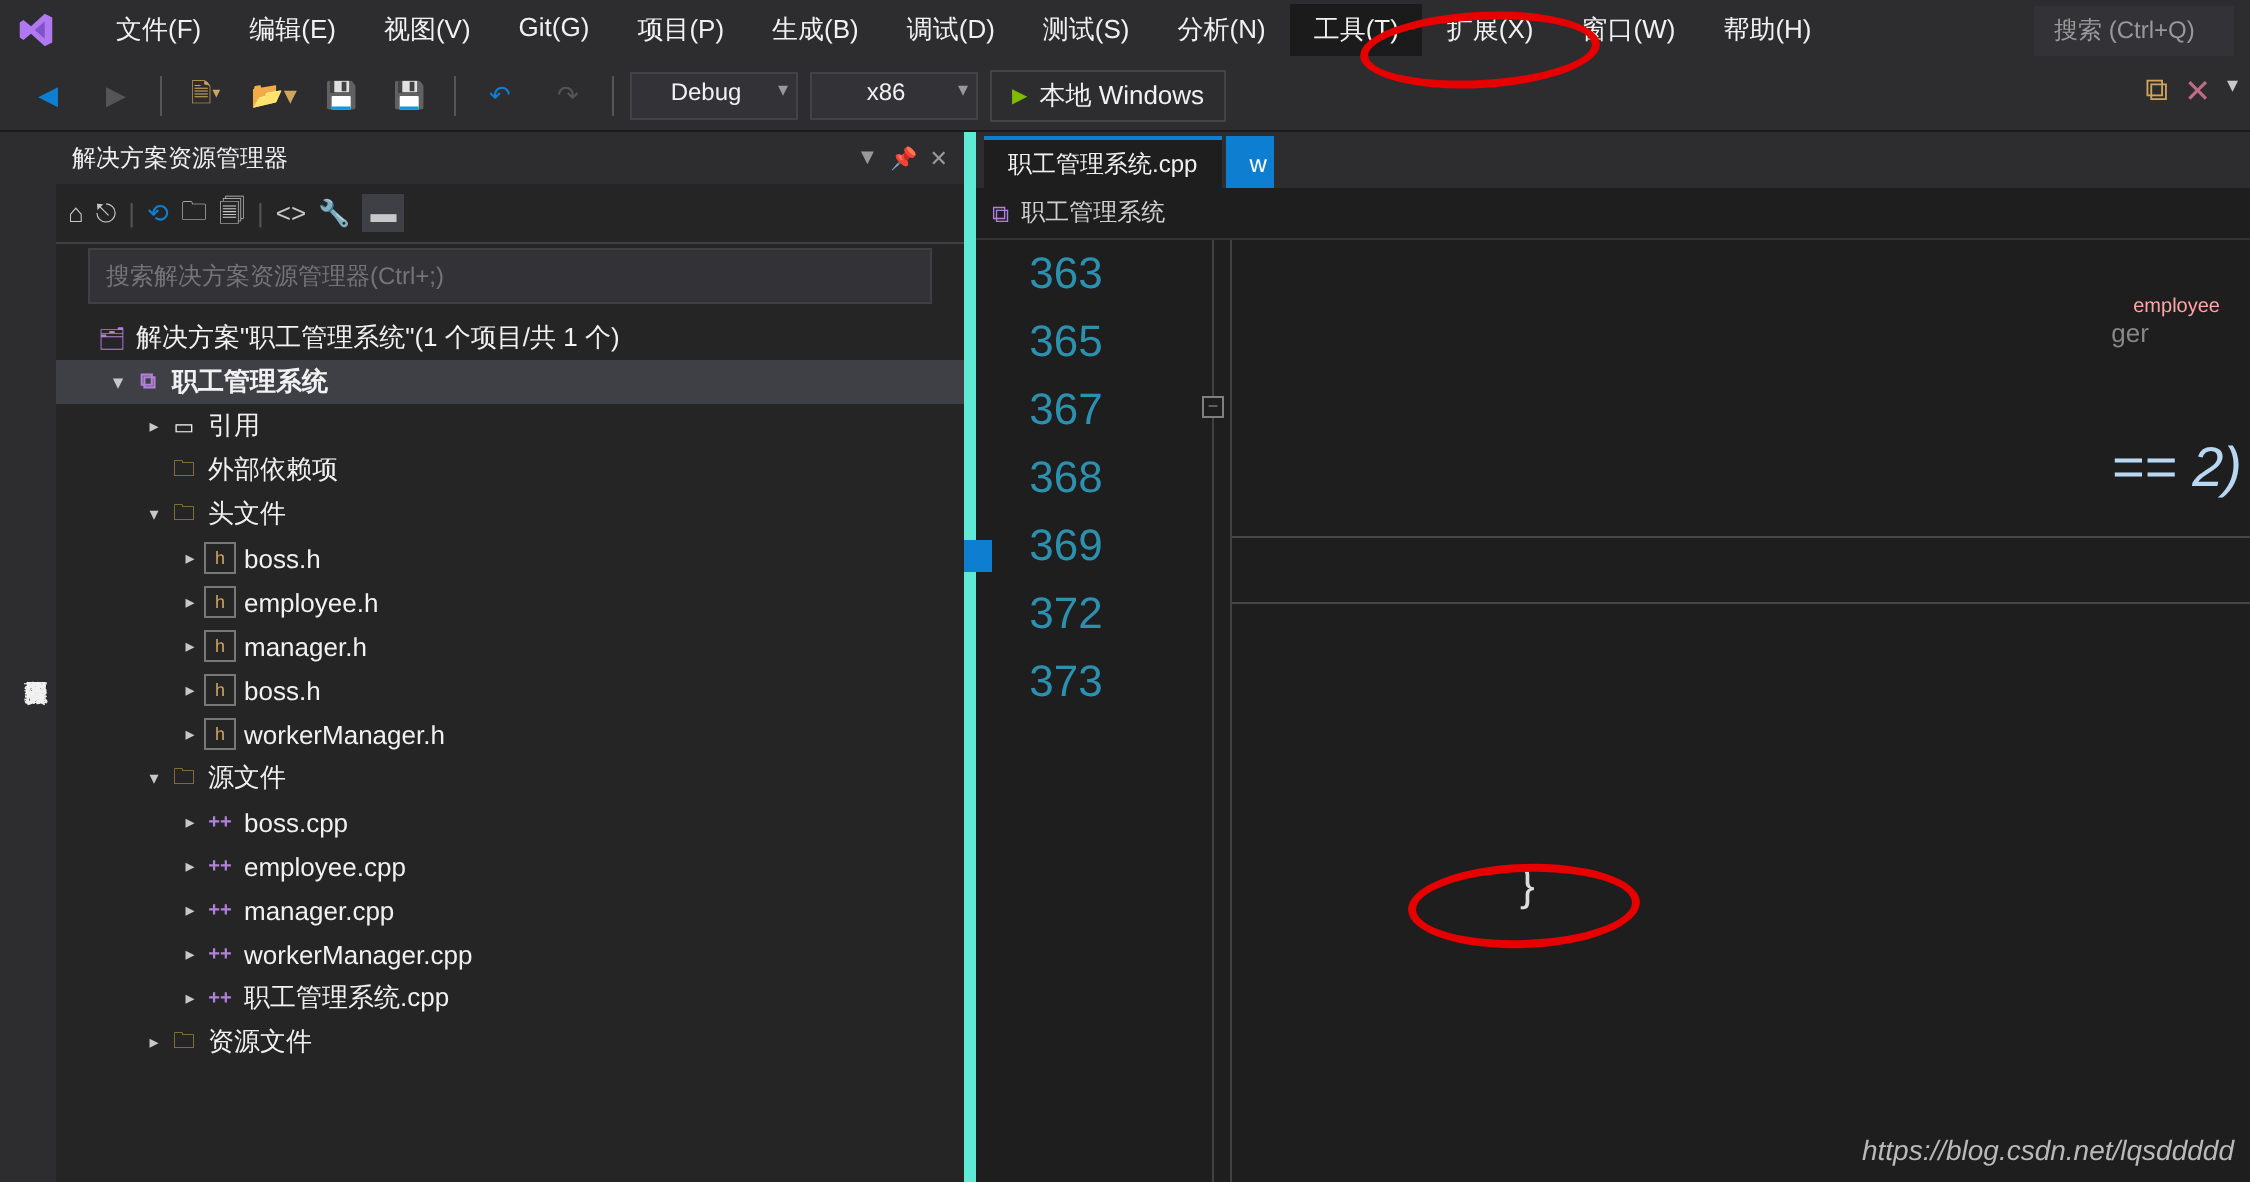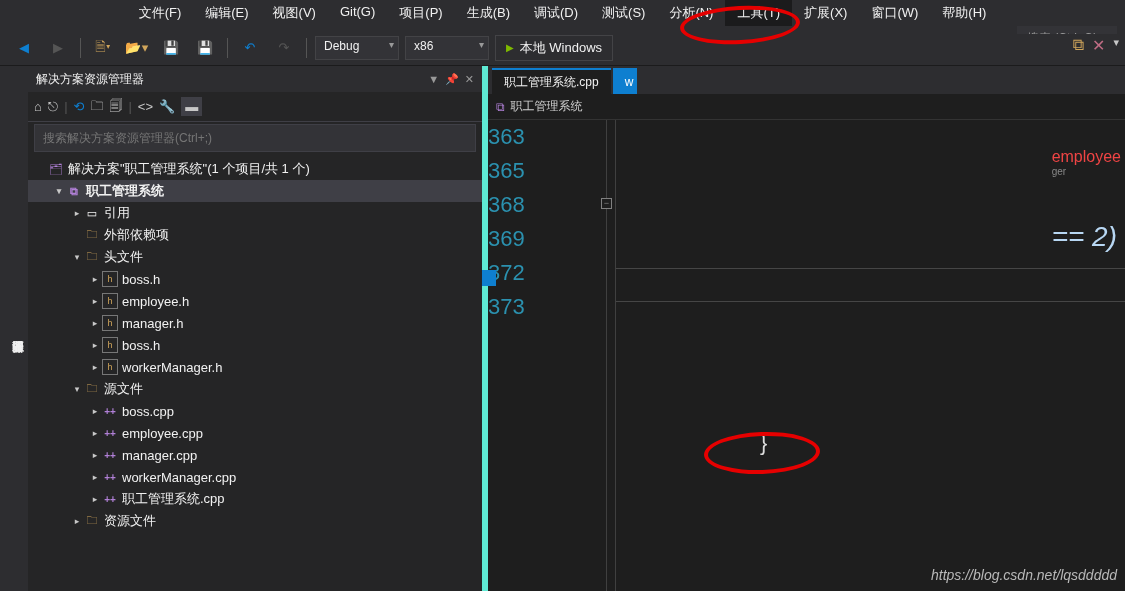--- a/index.html
+++ b/index.html
@@ -1,47 +1,47 @@
 <!DOCTYPE html>
 <html><head>
 <meta charset="utf-8">
 <style>
   * { box-sizing: border-box; margin: 0; padding: 0; font-family: "Microsoft YaHei", "Segoe UI", sans-serif; }
   body { background: #2d2d30; color: #f1f1f1; width: 1125px; height: 591px; overflow: hidden; font-size: 13px; position: relative; }
   
   
-  .menubar { height: 30px; background: #2d2d30; display: flex; align-items: center; padding: 0 8px; flex-direction: column; }
+  .menubar { height: 30px; background: #2d2d30; display: flex; align-items: center; padding: 0 8px; }
   .vs-logo { width: 20px; height: 20px; margin-right: 18px; }
   .menu-item { padding: 4px 12px; cursor: pointer; color: #f1f1f1; }
   .menu-item.open { background: #1b1b1c; }
   .search-box-top { margin-left: auto; background: #333337; color: #999; padding: 4px 10px; width: 100px; font-size: 12px; overflow:hidden;}
   
   
   .toolbar { height: 36px; background: #2d2d30; display: flex; align-items: center; padding: 0 10px; gap: 6px; border-bottom: 1px solid #1b1b1c; }
   .tool-btn { width: 28px; height: 26px; display: flex; align-items: center; justify-content: center; cursor: pointer; }
   .tool-sep { width: 1px; height: 20px; background: #555; margin: 0 2px; }
-  .combo { background: #333337; border: 1px solid #434346; color: #f1f1f1; padding: 2px 16px 2px 8px; height: 24px; font-size: 12px; position: relative; }
+  .combo { background: #333337; border: 1px solid #434346; color: #f1f1f1; padding: 2px 16px 2px 8px; height: 24px; font-size: 12px; position: relative; text-align: center; }
   .combo::after { content: "▾"; position: absolute; right: 4px; top: 2px; font-size: 10px; color: #999; }
   .run-btn { display: flex; align-items: center; gap: 6px; padding: 2px 10px; border: 1px solid #434346; height: 26px; cursor: pointer; }
   .tri-green { color: #7fba00; font-size: 10px; }
   
   
   .body-row { display: flex; height: calc(100% - 66px); }
   
   
   .leftwell { width: 28px; background: #2d2d30; display:flex; flex-direction:column; align-items:center; padding-top:4px; gap:18px; writing-mode: vertical-rl; color:#f1f1f1; font-size:12px;}
   .leftwell div { cursor:pointer; padding:6px 2px;}
   
   
   .solution { width: 460px; background: #252526; display: flex; flex-direction: column; border-right: 6px solid #5eead4; }
   .panel-title { height: 26px; background: #2d2d30; display: flex; align-items: center; padding: 0 8px; color: #f1f1f1; font-size: 12px; }
   .panel-title .r { margin-left: auto; display:flex; gap:6px; color:#999; font-size:11px;}
   .sol-toolbar { height: 30px; background: #252526; border-bottom:1px solid #3f3f46; display:flex; align-items:center; padding:0 6px; gap:6px; color:#c8c8c8;}
   .sol-toolbar span { cursor:pointer; font-size:13px;}
-  .sol-search { height: 28px; margin:2px 6px; }
+  .sol-search { height: 28px; margin:2px 16px; }
   .sol-search input { width:100%; height:100%; background:#333337; border:1px solid #3f3f46; color:#999; padding:0 8px; font-size:12px;}
   .tree { flex:1; overflow:auto; padding:4px 0; }
   .node { display:flex; align-items:center; height:22px; padding-right:8px; cursor:pointer; white-space:nowrap;}
   .node.selected { background:#3f3f46; font-weight:bold;}
   .tw { display:inline-block; width:14px; text-align:center; color:#c8c8c8; font-size:9px;}
   .ico { width:16px; height:16px; margin-right:4px; display:inline-flex; align-items:center; justify-content:center; font-size:11px;}
   .ico-sln { color:#b180d7;}
   .ico-proj { color:#b180d7;}
   .ico-folder { color:#d0a55b;}
   .ico-h { color:#d0a55b; border:1px solid #777; font-size:9px; padding:0 1px;}
@@ -50,33 +50,33 @@
   
   
   .editor { flex:1; background:#1e1e1e; display:flex; flex-direction:column; position:relative;}
   .tabstrip { height:28px; background:#2d2d30; display:flex; align-items:flex-end; padding-left:4px; gap:2px; position:relative;}
   .tab { height:26px; padding:0 12px; display:flex; align-items:center; background:#2d2d30; color:#f1f1f1; cursor:pointer; font-size:12px; border-top:1px solid transparent;}
   .tab.active { background:#1e1e1e; border-top:2px solid #0e7fd0;}
   .tab.cut { background:#0e7fd0; color:#fff; width:24px; overflow:hidden;}
   .nav-bar { height:26px; background:#1e1e1e; border-bottom:1px solid #333; padding:0 8px; display:flex; align-items:center; color:#d0d0d0; font-size:12px;}
   .nav-bar .box { display:flex; align-items:center; gap:6px;}
   .code { flex:1; display:flex; font-family:Consolas,monospace; font-size:22px; line-height:34px; position:relative;}
-  .gutter { width:110px; text-align:left; color:#2b91af; padding-right:20px; user-select:none;}
+  .gutter { width:110px; text-align:center; color:#2b91af; padding-right:20px; user-select:none;}
   .foldcol { width:18px; border-right:1px solid #404040; position:relative;}
   .fold-line { position:absolute; left:8px; top:0; bottom:0; border-left:1px solid #404040;}
   .fold-box { position:absolute; left:3px; width:11px; height:11px; border:1px solid #808080; background:#1e1e1e; font-size:9px; line-height:9px; text-align:center; color:#808080;}
   .codetext { flex:1; padding-left:24px; color:#dcdcdc; position:relative;}
   .brace { color:#dcdcdc; }
   .cur-line { position:absolute; left:0; right:0; height:34px; border-top:1px solid #464646; border-bottom:1px solid #464646;}
   .bm { position:absolute; left:-6px; width:14px; height:16px; background:#0e7fd0;}
   
   
   .ghost { position:absolute; right:0; top:82px; color:#808080; font-family:Consolas,monospace; z-index:0;}
-  .ghost .g1{font-size:16px; color:#ef4444; text-align:left; padding-right:4px;}
-  .ghost .g2{font-size:10px; color:#888; padding-right:19px;}
+  .ghost .g1{font-size:10px; color:#fca5a5; text-align:center; padding-right:4px;}
+  .ghost .g2{font-size:13px; color:#888; padding-right:19px;}
   .ghost .g3{font-size:28px; color:#b8d7f3; font-style:italic; padding-right:4px; margin-top:44px;}
   
   
   .rightwell { position:absolute; right:6px; top:36px; display:flex; gap:8px; color:#d0a55b;}
   .rightwell span{font-size:16px; cursor:pointer;}
   
   
   .anno { position:absolute; border:4px solid #e60000; border-radius:50%; pointer-events:none; z-index:200;}
   .anno1 { left:680px; top:6px; width:120px; height:38px; transform:rotate(-3deg);}
   .anno2 { left:704px; top:432px; width:116px; height:42px; transform:rotate(-2deg);}
@@ -263,20 +263,21 @@
       <div class="box">
         <span style="color:#b180d7">⧉</span>
         <span>职工管理系统</span>
       </div>
     </div>
     <div class="code">
       <div class="bm" style="top:150px"></div>
       <div class="gutter" id="gutter">
           <div>363</div>
           <div>365</div>
+          <div>367</div>
           <div>368</div>
           <div>369</div>
           <div>372</div>
           <div>373</div>
         </div>
       <div class="foldcol">
         <div class="fold-line"></div>
         <div class="fold-box" style="top:78px">−</div>
       </div>
       <div class="codetext">

